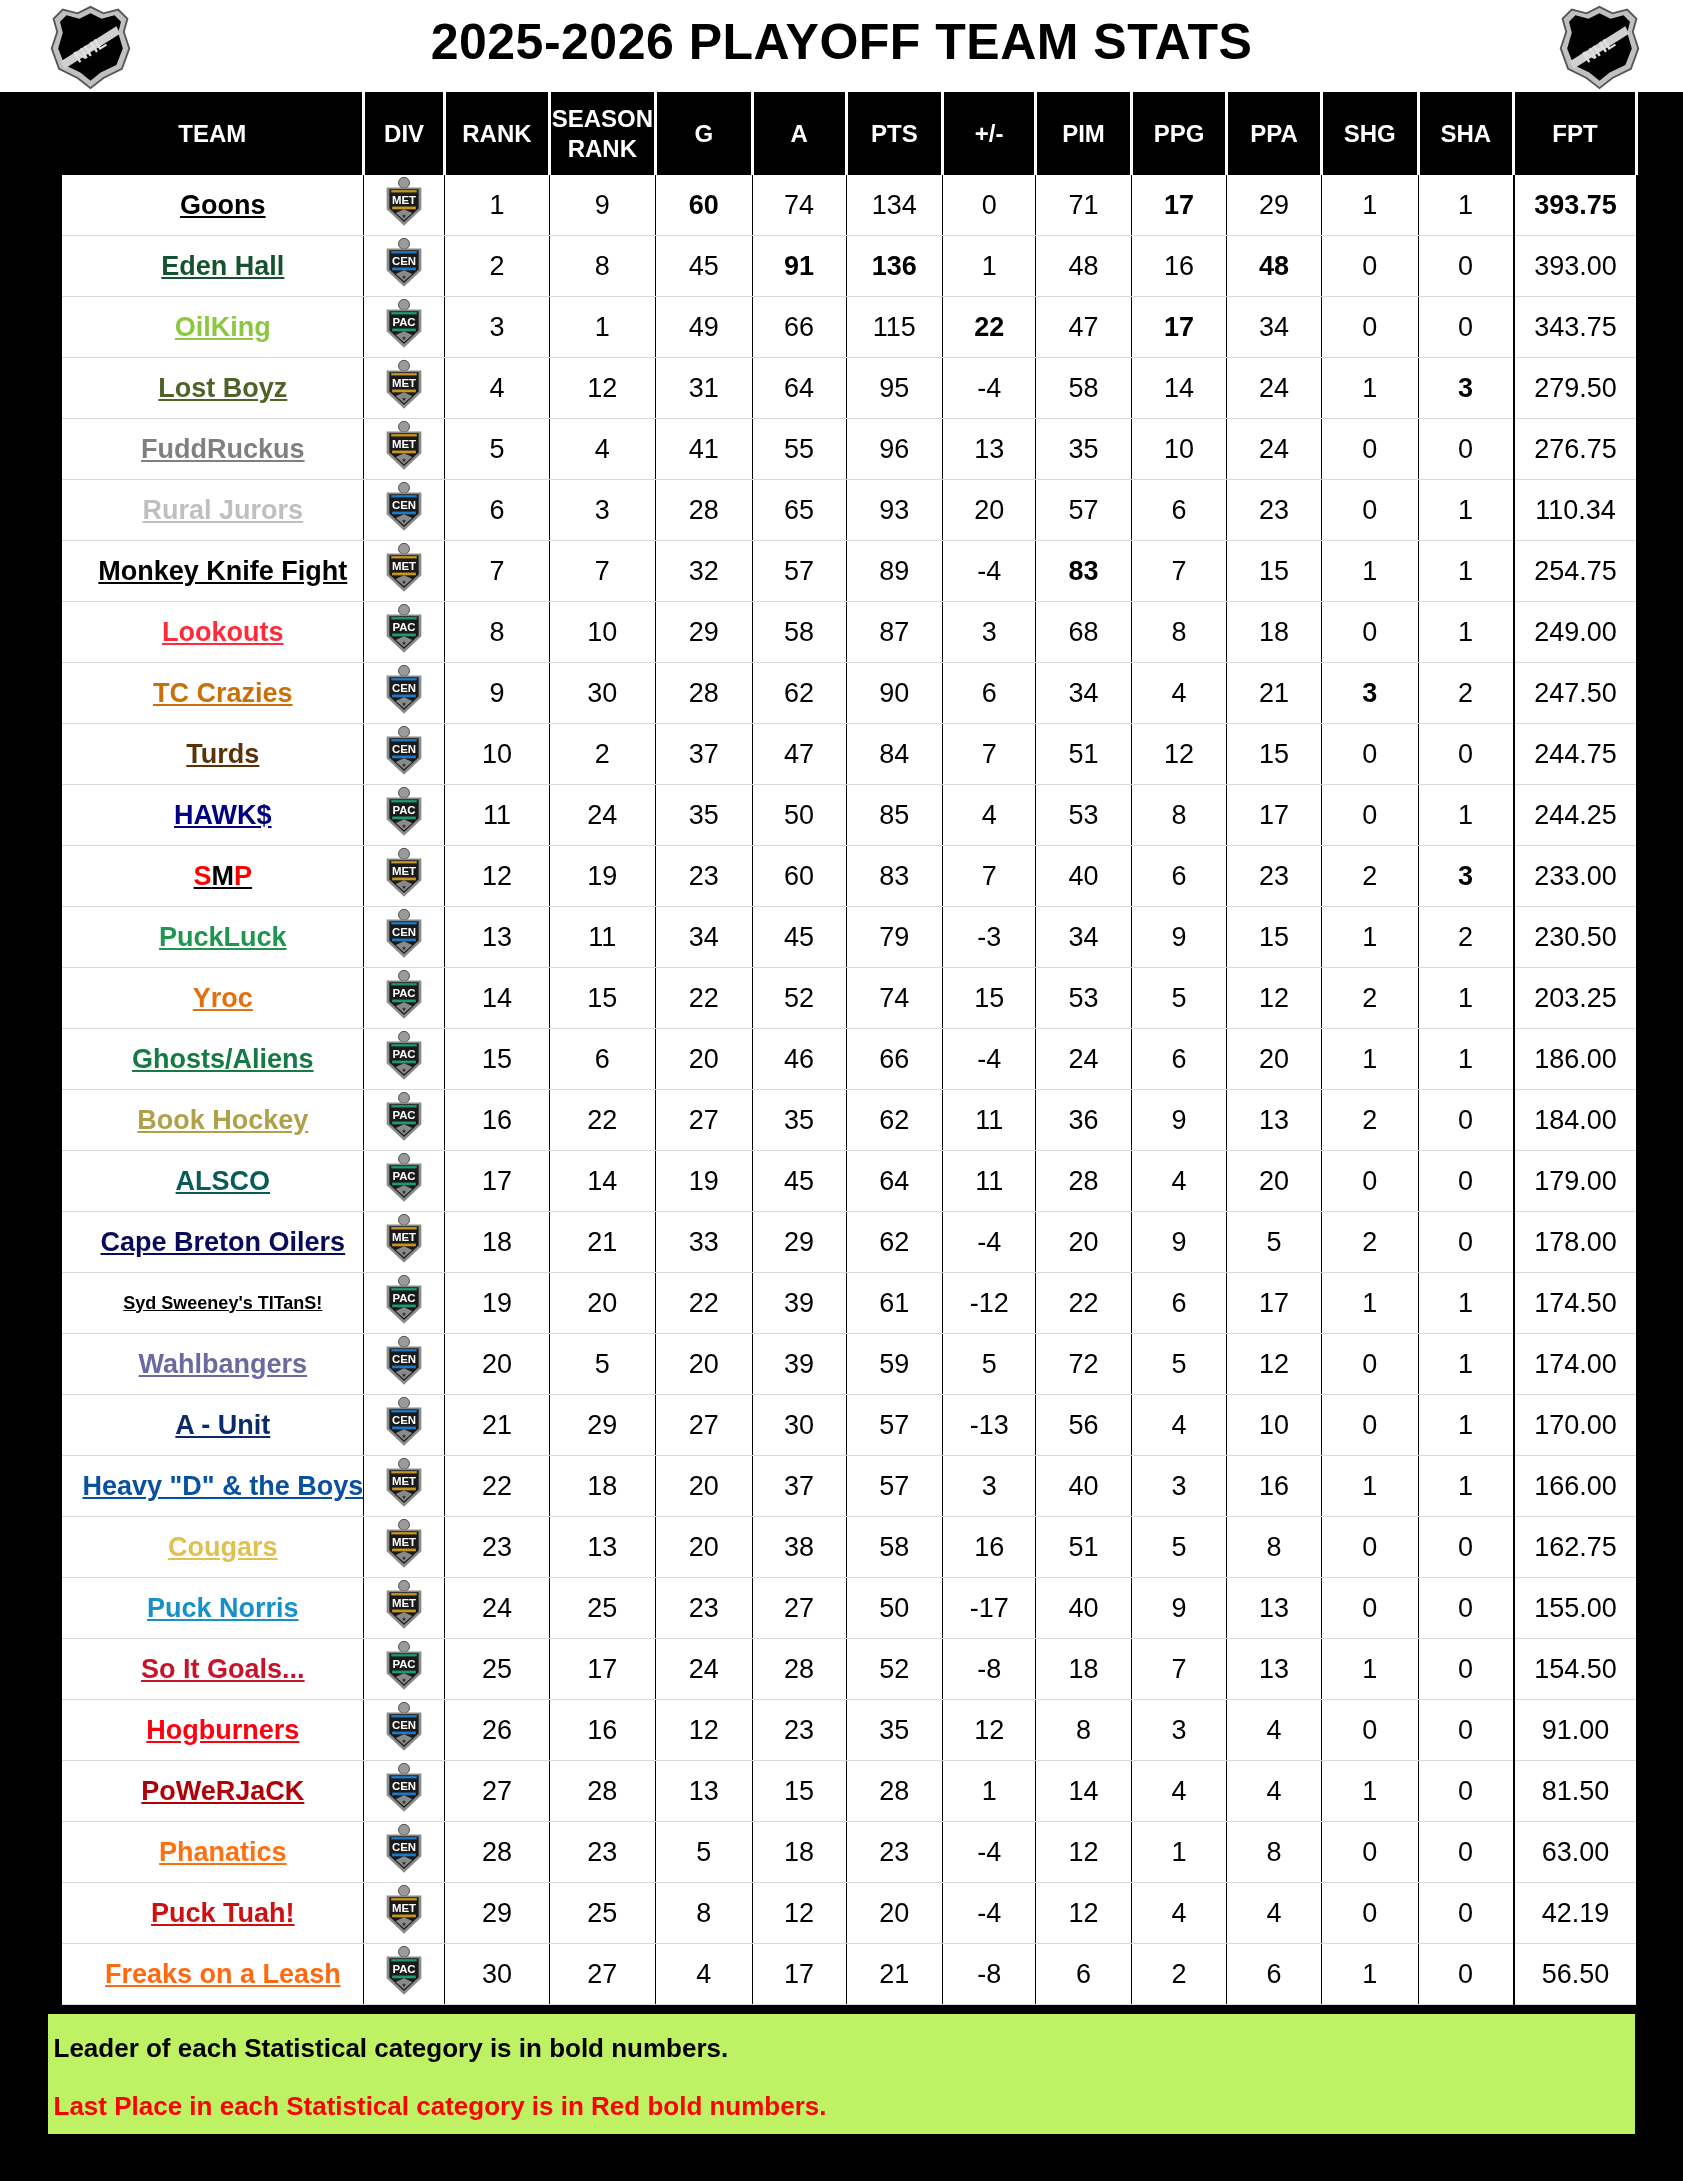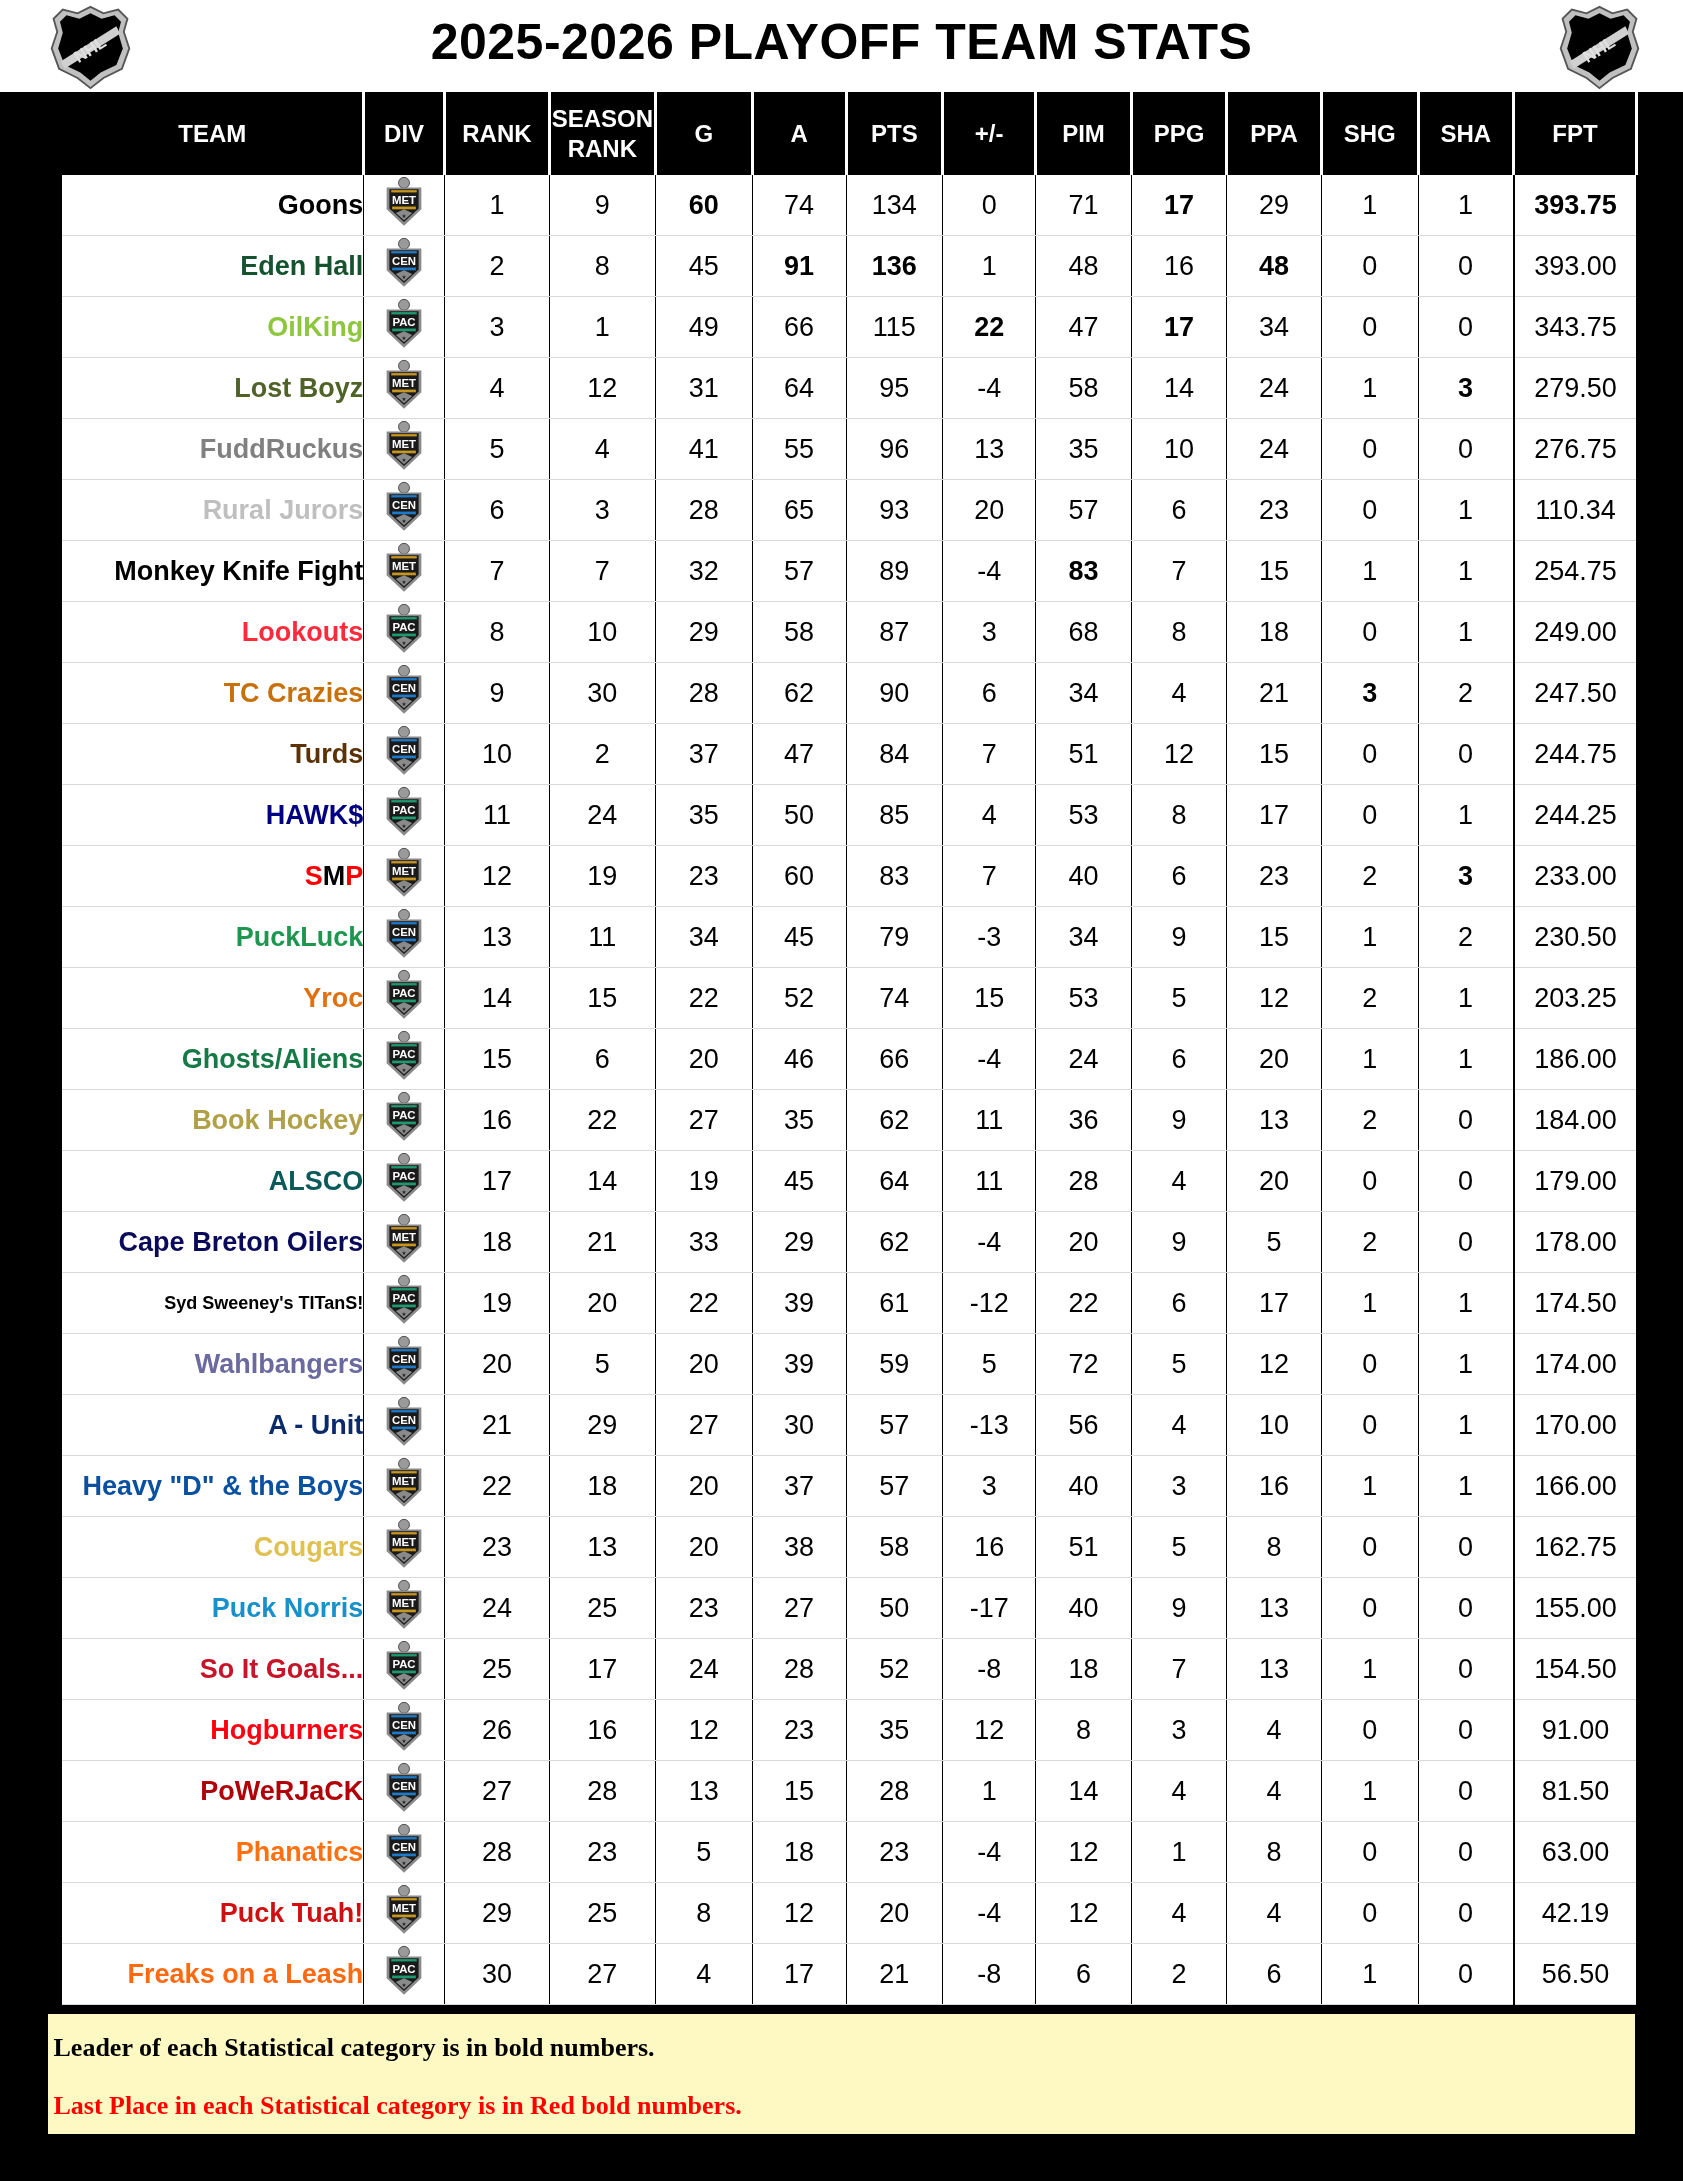--- a/index.html
+++ b/index.html
@@ -9,26 +9,26 @@
   .logo{position:absolute;top:3.7px;width:85px;height:87px;}
   .logo.left{left:48px;}
   .logo.right{right:41px;}
   table.stats{position:absolute;left:16px;top:92px;border-collapse:collapse;table-layout:fixed;}
   table.stats th{background:#000;color:#fff;font-weight:bold;font-size:24px;height:83px;padding:0;text-align:center;border-left:3.7px solid #fff;line-height:29.5px;}
   table.stats th.first{border-left:none;}
   table.stats th.team-h{background:#000;}
   table.stats td{height:60px;padding:0;text-align:center;font-size:27px;color:#000;background:#fff;border-left:1.4px solid #000;border-bottom:1.8px solid #d9d9d9;}
   table.stats td.pad{background:#000;border:none;}
   table.stats td.padr{background:#000;border:none;}
-  table.stats td.team{text-align:right;padding-left:20px;font-weight:bold;font-size:27px;border-left:none;white-space:nowrap;overflow:hidden;}
+  table.stats td.team{text-align:center;padding-left:20px;font-weight:bold;font-size:27px;border-left:none;white-space:nowrap;overflow:hidden;text-decoration:underline;}
   table.stats td.team.small{font-size:18px;}
   table.stats td.fpt{border-left:2.3px solid #000;}
   .b{font-weight:bold;}
   .badge{display:inline-block;vertical-align:middle;}
-  .legend{position:absolute;left:48px;top:2014px;width:1587px;height:120px;background:#fef9c3;font-family:Liberation Serif, serif;}
+  .legend{position:absolute;left:48px;top:2014px;width:1587px;height:120px;background:#bef264;}
   .legend p{margin:0;position:absolute;left:5.5px;font-size:26px;font-weight:bold;}
   .legend .l1{top:18.5px;color:#000;}
   .legend .l2{top:77px;color:#ff0000;}
 </style>
 </head>
 <body>
 
 <div class="titlebar">
   <svg class="logo left" viewBox="0 0 92 94">
     <path d="M46 3 L60 10 L76 6 L86 16 L82 30 L88 48 L80 70 L60 80 L46 91 L32 80 L12 70 L4 48 L10 30 L6 16 L16 6 L32 10 Z" fill="#c0c0c0" stroke="#555" stroke-width="2"></path>

